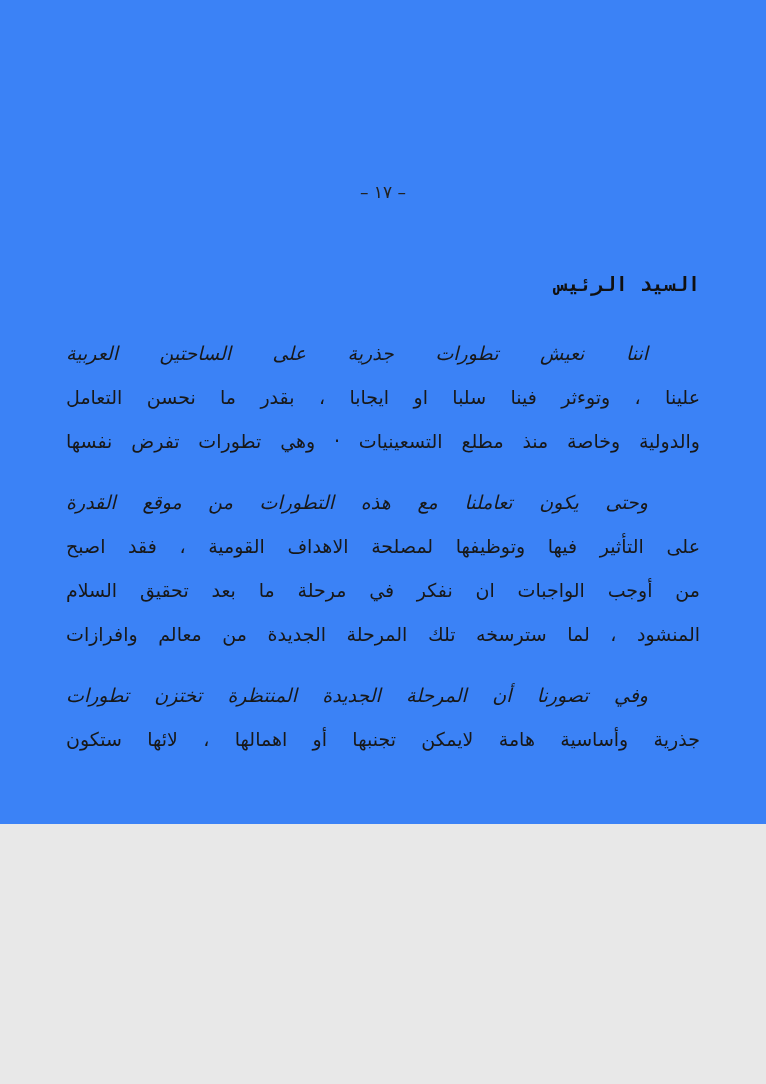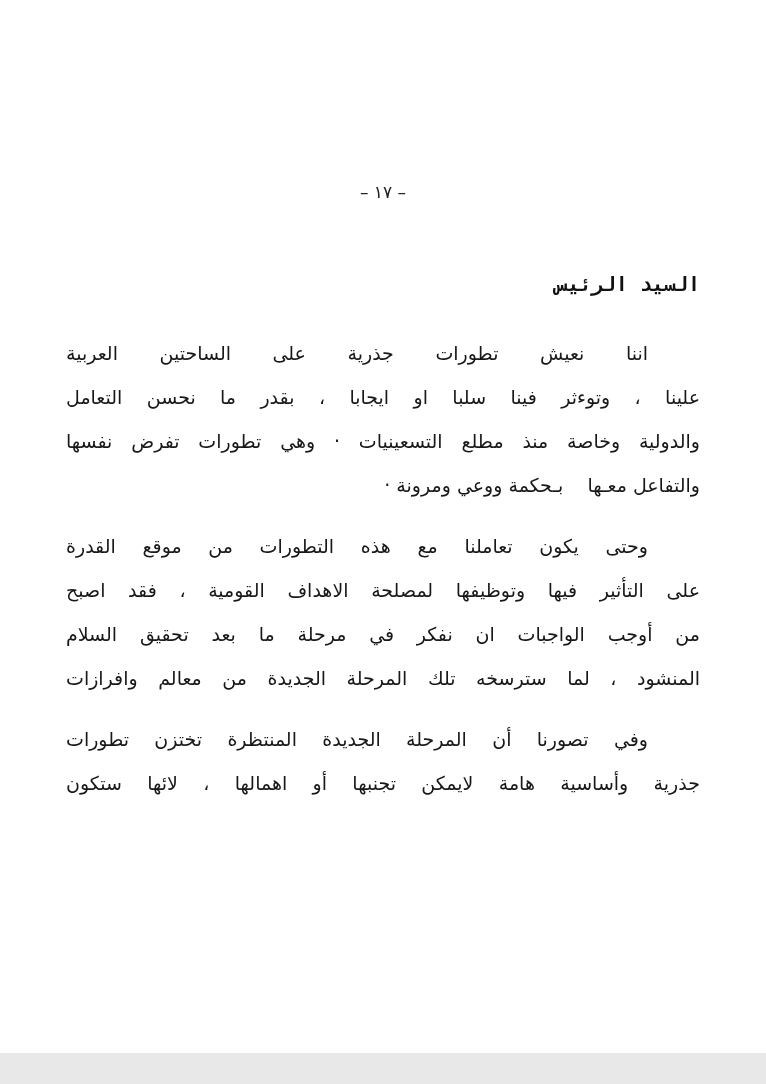--- a/index.html
+++ b/index.html
@@ -3,23 +3,23 @@
 <meta charset="utf-8">
 <style>
   html, body {
     margin: 0;
     padding: 0;
     background: #e8e8e8;
   }
   .page {
     position: relative;
     width: 766px;
-    height: 1053px;
+    height: 824px;
     margin: 0 auto;
-    background: #ffffff;
+    background: #3b82f6;
     overflow: hidden;
     font-family: "DejaVu Sans", sans-serif;
     color: #1c1c1c;
     direction: rtl;
     box-sizing: border-box;
     padding: 0 66px;
   }
   .page-number {
     padding-top: 182px;
     text-align: center;
@@ -47,41 +47,41 @@
     font-size: 19px;
     line-height: 44px;
     height: 44px;
     text-align: justify;
     text-align-last: justify;
     color: #181818;
     overflow: hidden;
   }
   .line.first {
     padding-right: 52px;
+    font-style: italic;
   }
   .line.last {
     text-align: right;
     text-align-last: right;
     white-space: pre-wrap;
   }
 </style>
 </head>
 <body>
 
 <div class="page">
 
   <div class="page-number">– ١٧ –</div>
 
   <div class="heading">السيد الرئيس</div>
 
   <div class="paragraph">
     <div class="line first">اننا  نعيش  تطورات  جذرية  على  الساحتين  العربية</div>
     <div class="line">علينا ،  وتوءثر فينا  سلبا  او  ايجابا  ،  بقدر  ما  نحسن التعامل</div>
     <div class="line">والدولية وخاصة منذ مطلع التسعينيات · وهي تطورات تفرض نفسها</div>
-    <div class="line last">والتفاعل معـها    بـحكمة ووعي ومرونة ·</div>
   </div>
 
   <div class="paragraph">
     <div class="line first">وحتى  يكون  تعاملنا   مع  هذه  التطورات  من  موقع  القدرة</div>
     <div class="line">على التأثير  فيها  وتوظيفها  لمصلحة الاهداف القومية  ،  فقد اصبح</div>
     <div class="line">من  أوجب  الواجبات  ان  نفكر  في  مرحلة  ما  بعد  تحقيق  السلام</div>
     <div class="line">المنشود ،  لما  سترسخه  تلك المرحلة الجديدة من معالم وافرازات</div>
   </div>
 
   <div class="paragraph">

